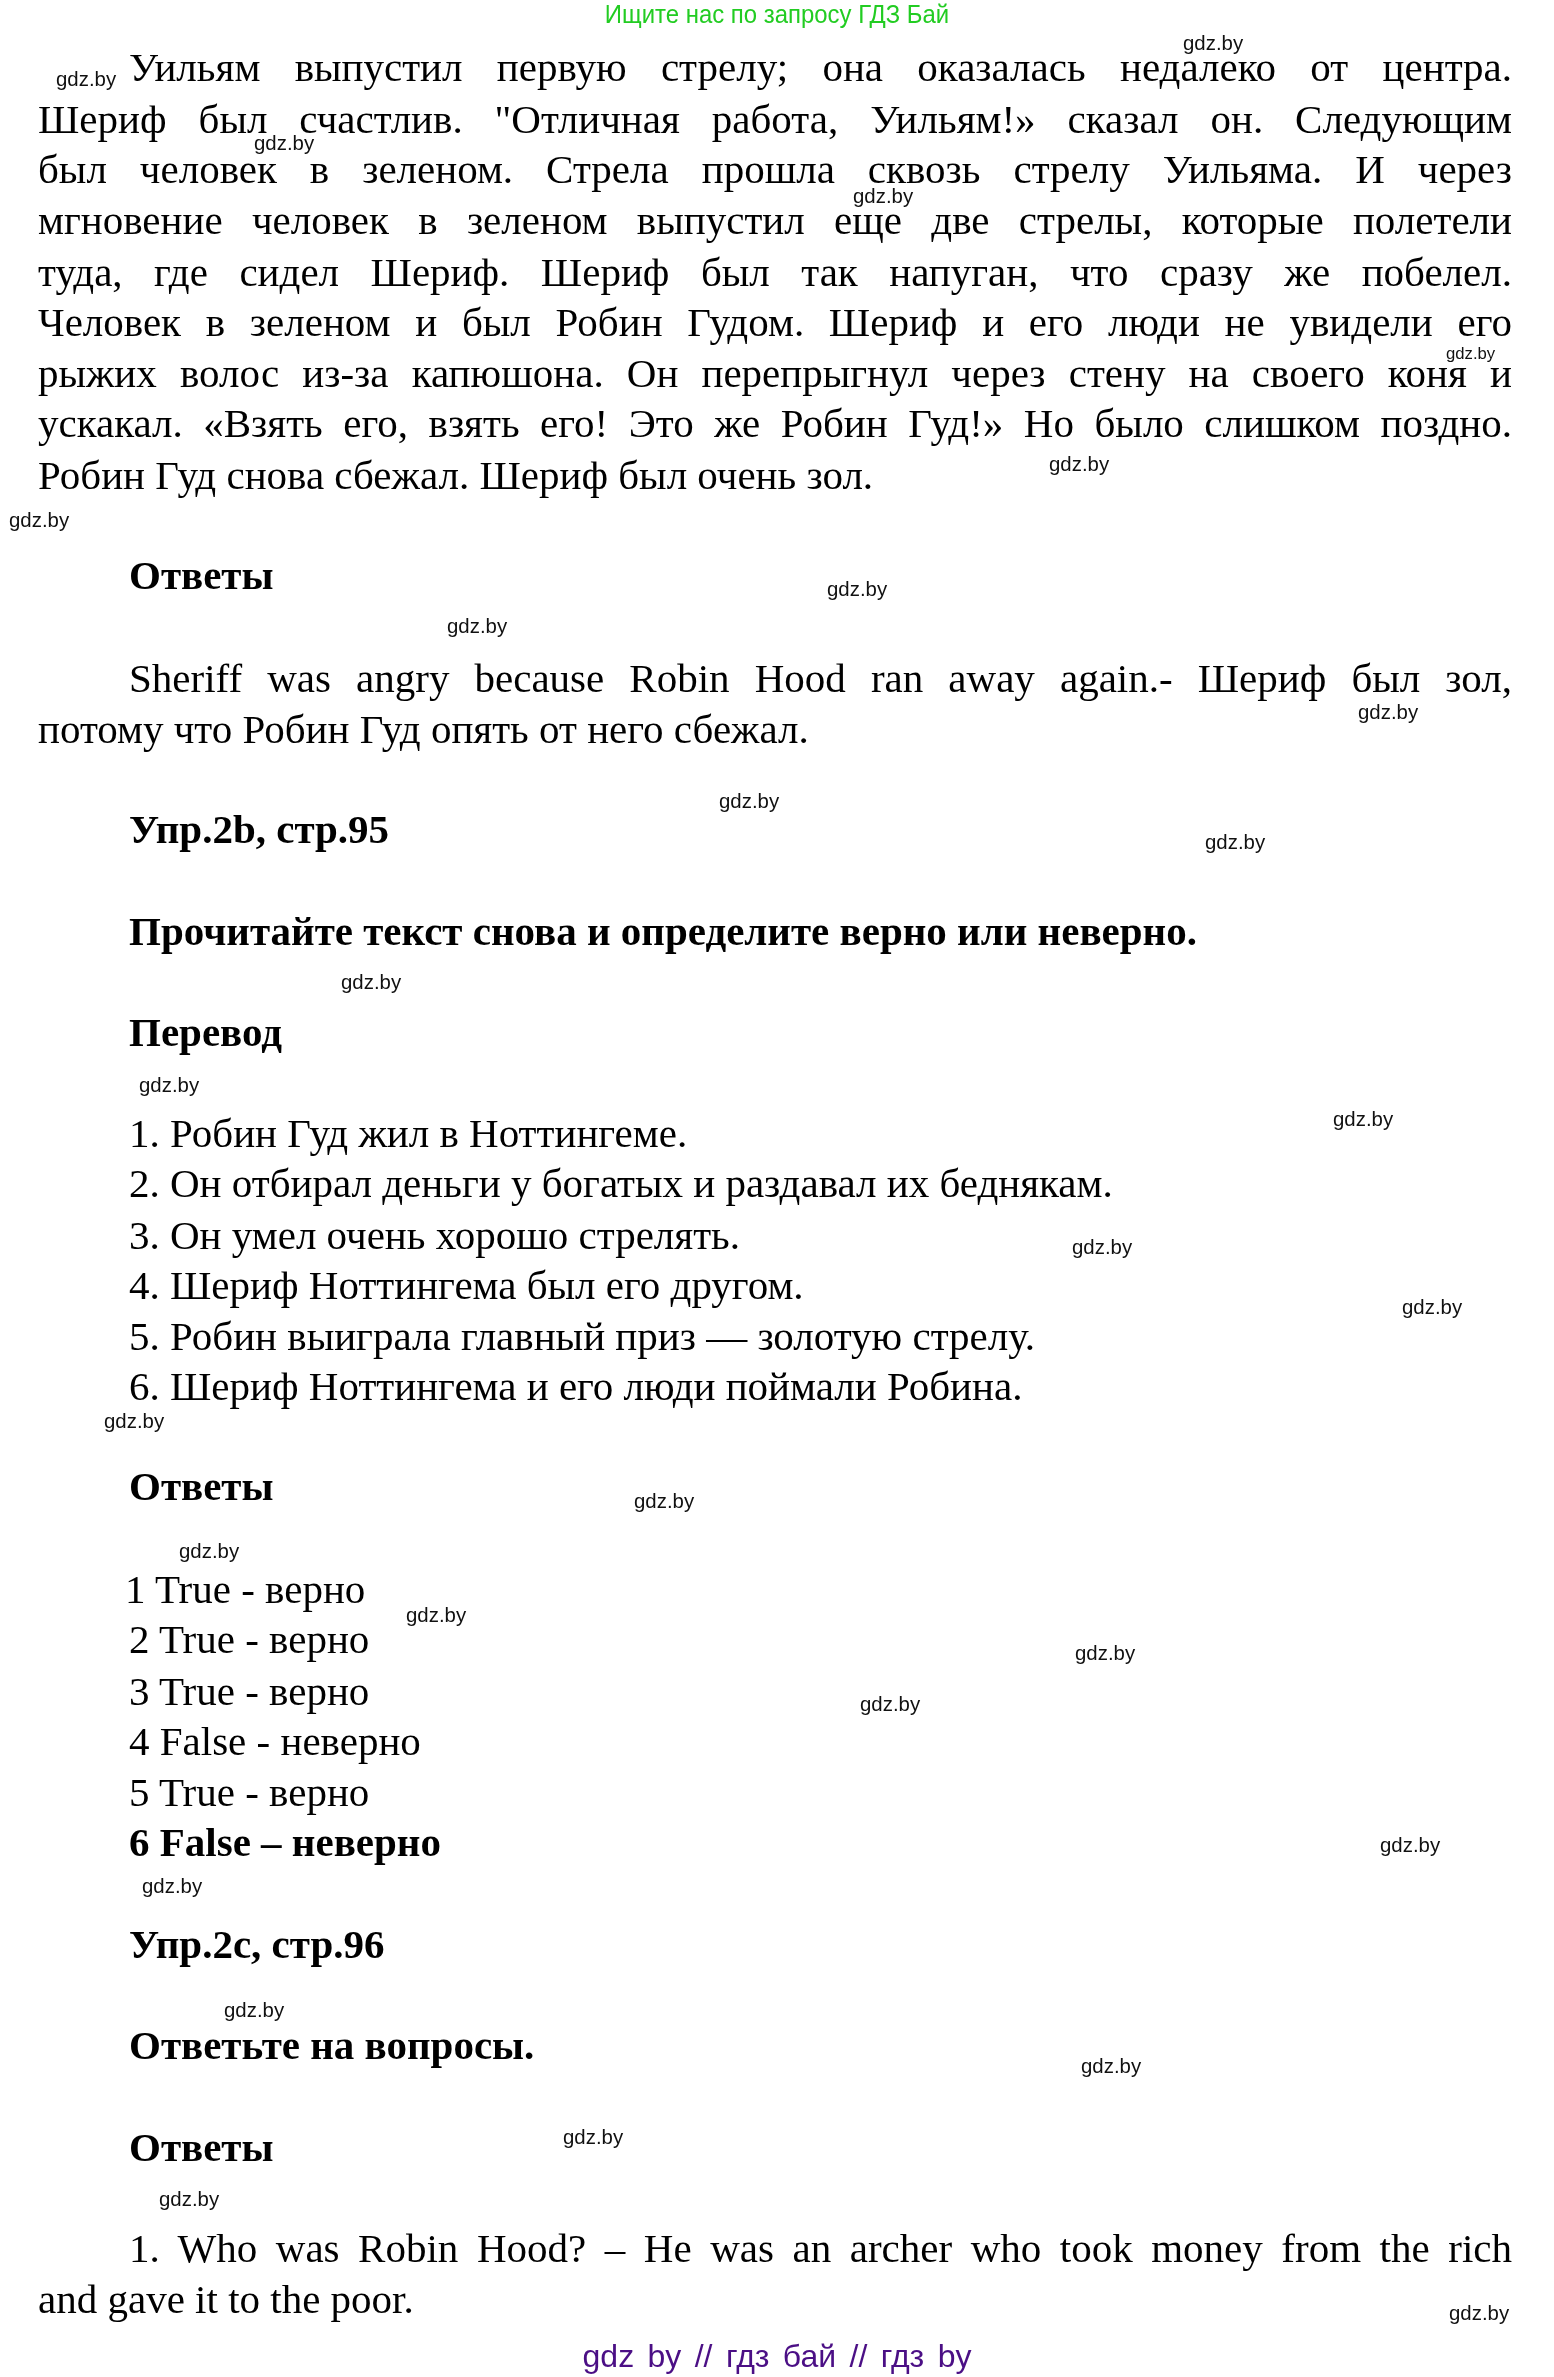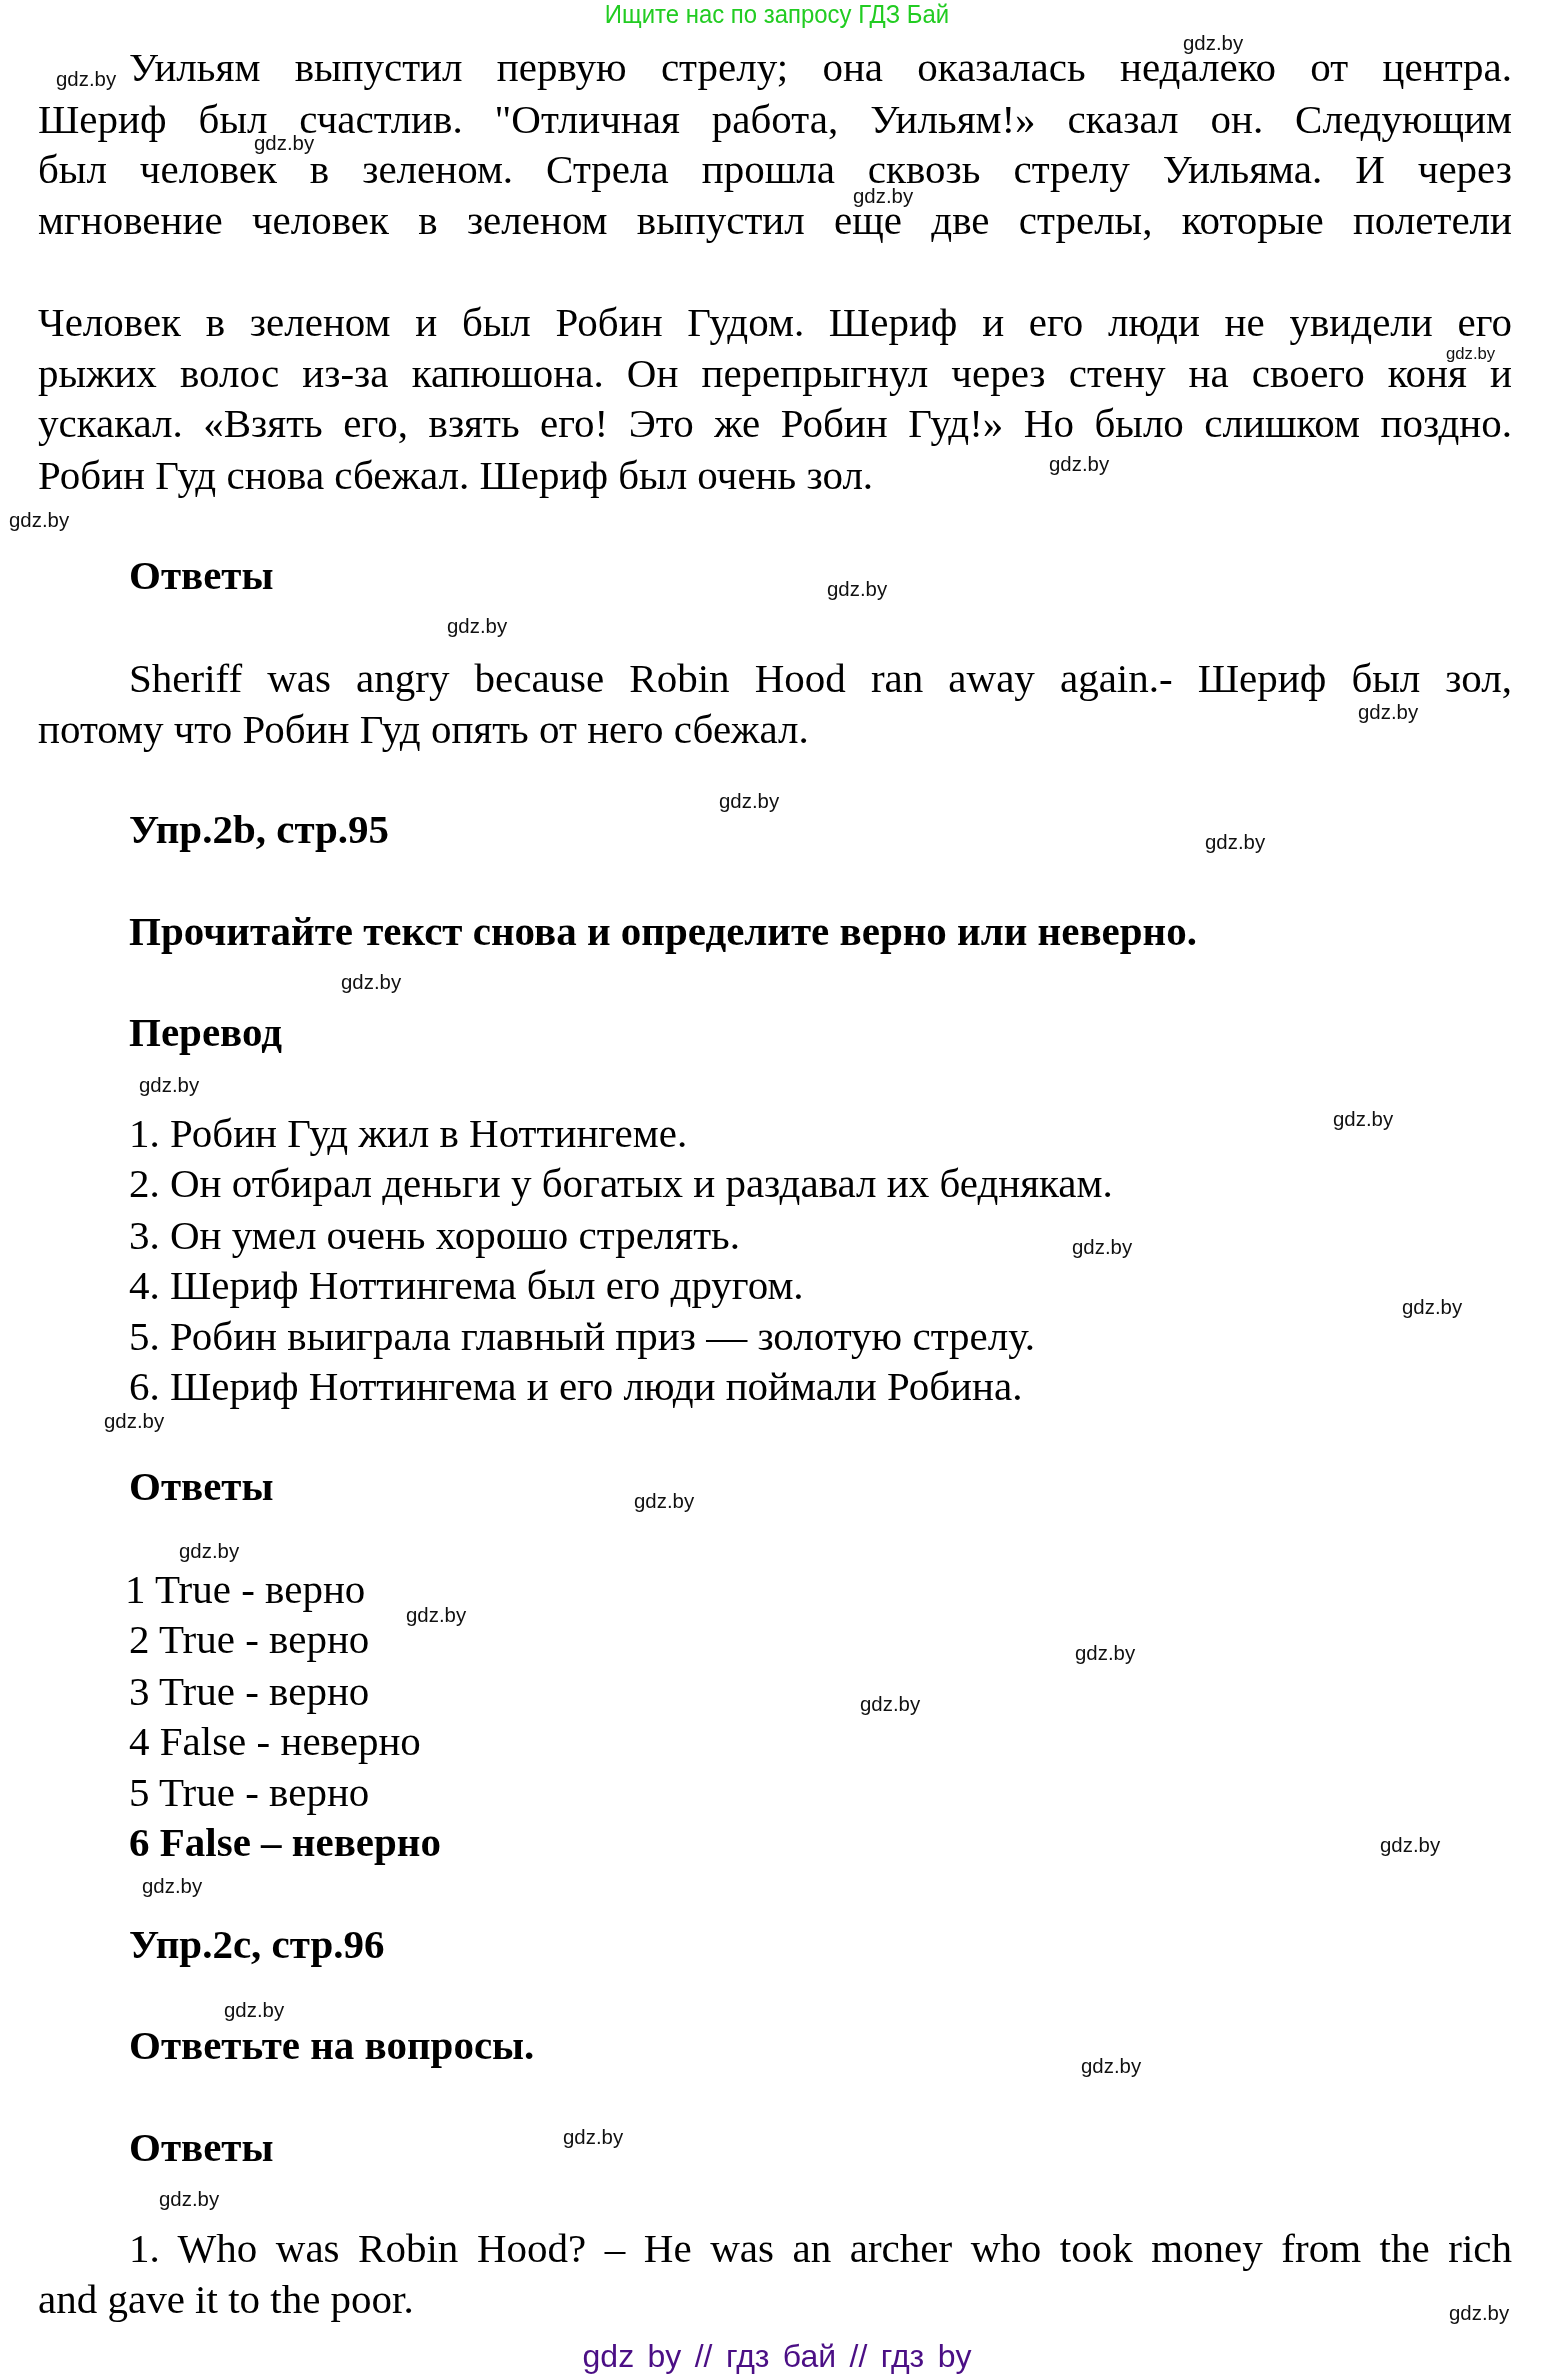--- a/index.html
+++ b/index.html
@@ -30,20 +30,21 @@
 <body>
 
 <div class="page">
 
   <div class="top-banner">Ищите нас по запросу ГДЗ Бай</div>
 
   <div class="txt just" style="left:129px;width:1383px;top:42px;">Уильям выпустил первую стрелу; она оказалась недалеко от центра.</div>
   <div class="txt just" style="top:94px;">Шериф был счастлив. "Отличная работа, Уильям!» сказал он. Следующим</div>
   <div class="txt just" style="top:144px;">был человек в зеленом. Стрела прошла сквозь стрелу Уильяма. И через</div>
   <div class="txt just" style="top:195px;">мгновение человек в зеленом выпустил еще две стрелы, которые полетели</div>
+  <div class="txt just" style="top:247px;">туда, где сидел Шериф. Шериф был так напуган, что сразу же побелел.</div>
   <div class="txt just" style="top:297px;">Человек в зеленом и был Робин Гудом. Шериф и его люди не увидели его</div>
   <div class="txt just" style="top:348px;">рыжих волос из-за капюшона. Он перепрыгнул через стену на своего коня и</div>
   <div class="txt just" style="top:398px;">ускакал. «Взять его, взять его! Это же Робин Гуд!» Но было слишком поздно.</div>
   <div class="txt" style="top:450px;">Робин Гуд снова сбежал. Шериф был очень зол.</div>
 
   <div class="txt bold" style="left:129px;top:550px;">Ответы</div>
   <div class="txt just" style="left:129px;width:1383px;top:653px;">Sheriff was angry because Robin Hood ran away again.- Шериф был зол,</div>
   <div class="txt" style="top:704px;">потому что Робин Гуд опять от него сбежал.</div>
 
   <div class="txt bold" style="left:129px;top:804px;">Упр.2b, стр.95</div>

